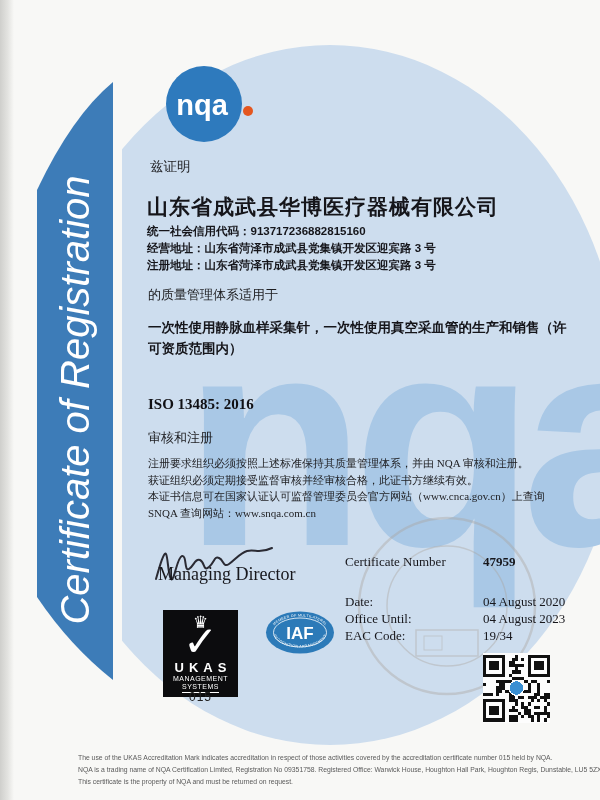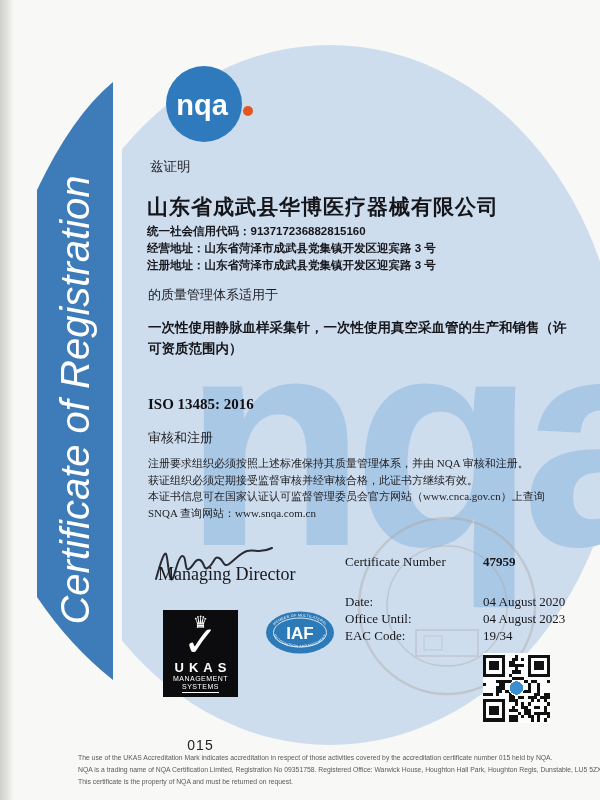--- a/index.html
+++ b/index.html
@@ -30,21 +30,21 @@
   .gap{height:23px;}
   .bold{font-weight:bold;}
   
   .ukas{left:163px;top:610px;width:75px;height:87px;background:#0c0c0e;color:#fff;
     display:flex;flex-direction:column;align-items:center;text-align:center;}
   .ukas .crown{font-size:17px;line-height:18px;margin-top:3px;font-family:"DejaVu Sans",sans-serif;}
   .ukas .check{font-size:42px;line-height:34px;margin-top:-6px;font-weight:bold;font-family:"DejaVu Sans",sans-serif;}
   .ukas .uname{font-size:13px;font-weight:bold;letter-spacing:5px;margin-top:1px;margin-left:5px;}
   .ukas .usub{font-size:7px;letter-spacing:.5px;line-height:8px;}
   .ukas .usub2{border-bottom:1px solid #fff;padding-bottom:1px;}
-  .ukas-num{left:163px;top:737px;width:75px;text-align:center;font-size:14px;color:#222;letter-spacing:1px;}
+  .ukas-num{left:163px;top:690px;width:75px;text-align:center;font-size:12px;color:#222;letter-spacing:1px;}
   .footer{left:78px;top:752px;width:520px;font-size:6.8px;line-height:12px;color:#5a5a5a;}
   .footer div{white-space:nowrap;}
   .qr-wrap{left:483px;top:653px;width:67px;height:70px;background:#fdfdfd;}
 </style>
 </head>
 <body>
 
 <div class="page">
 
   <svg class="bg-art" width="600" height="800" viewBox="0 0 600 800">

